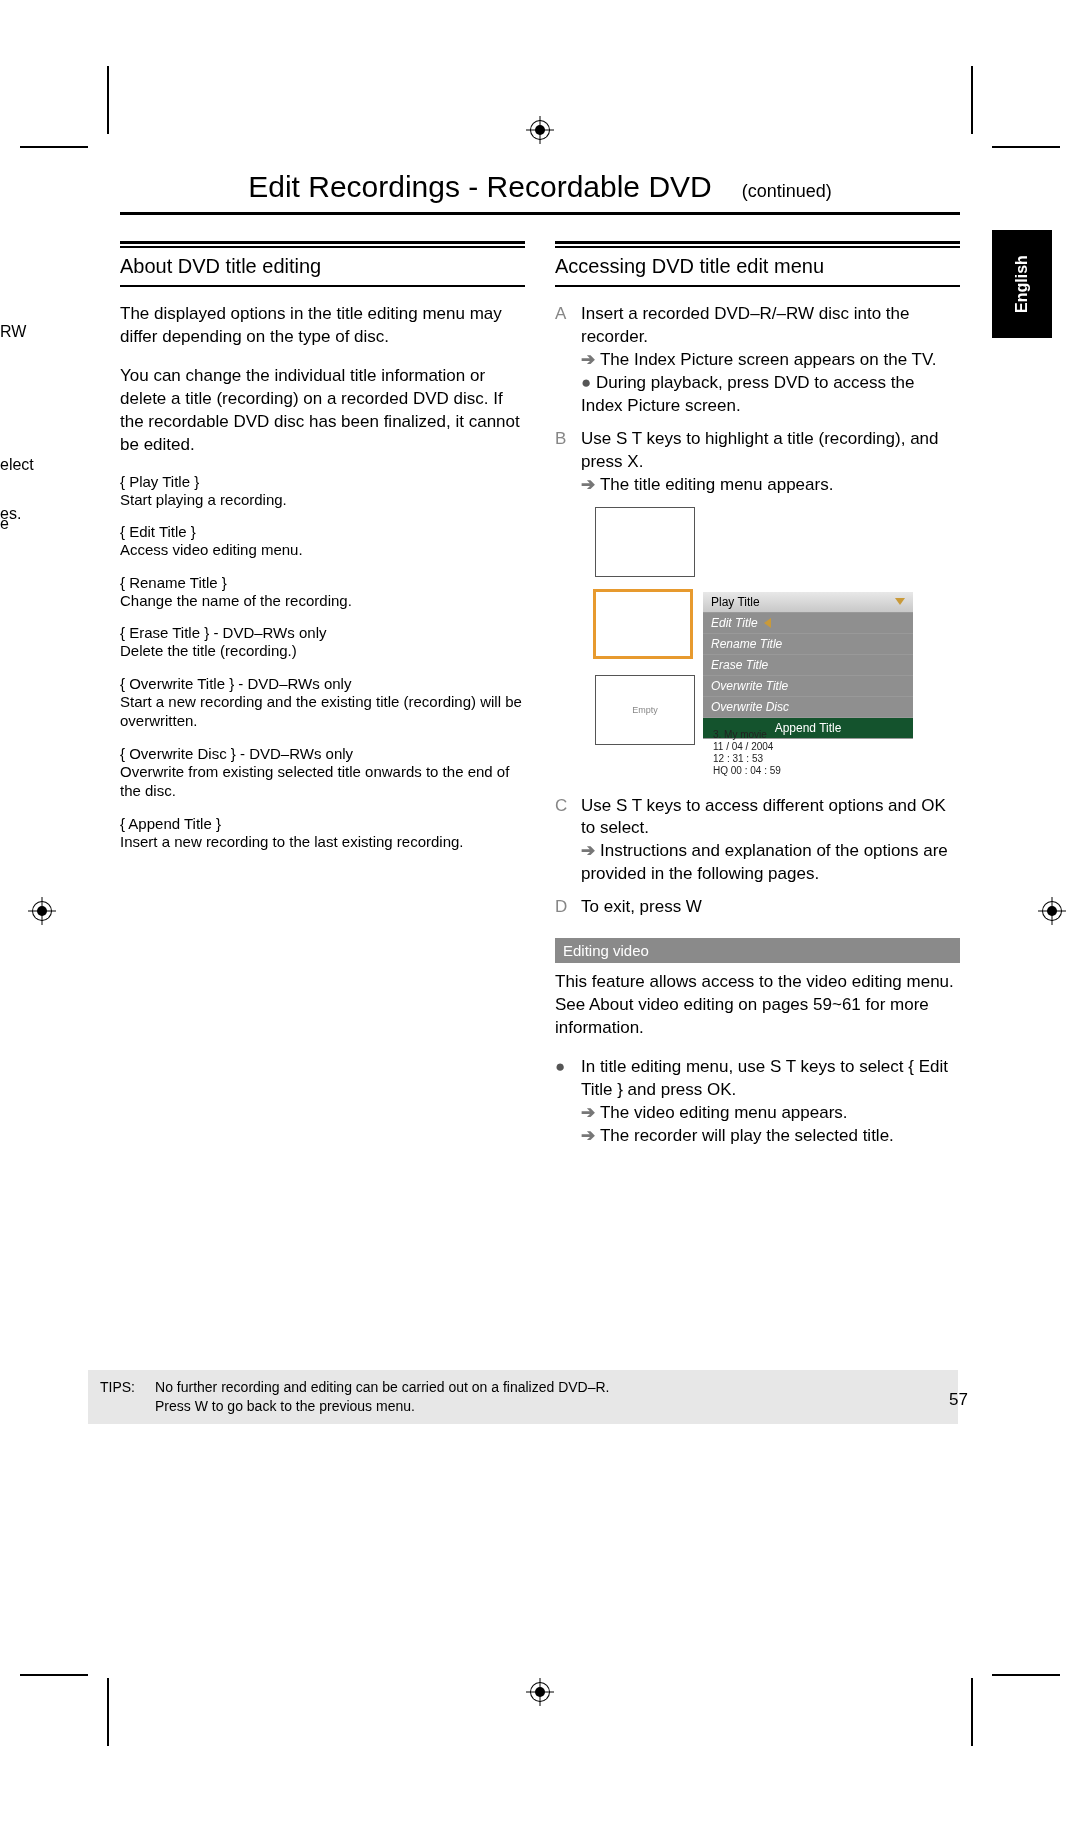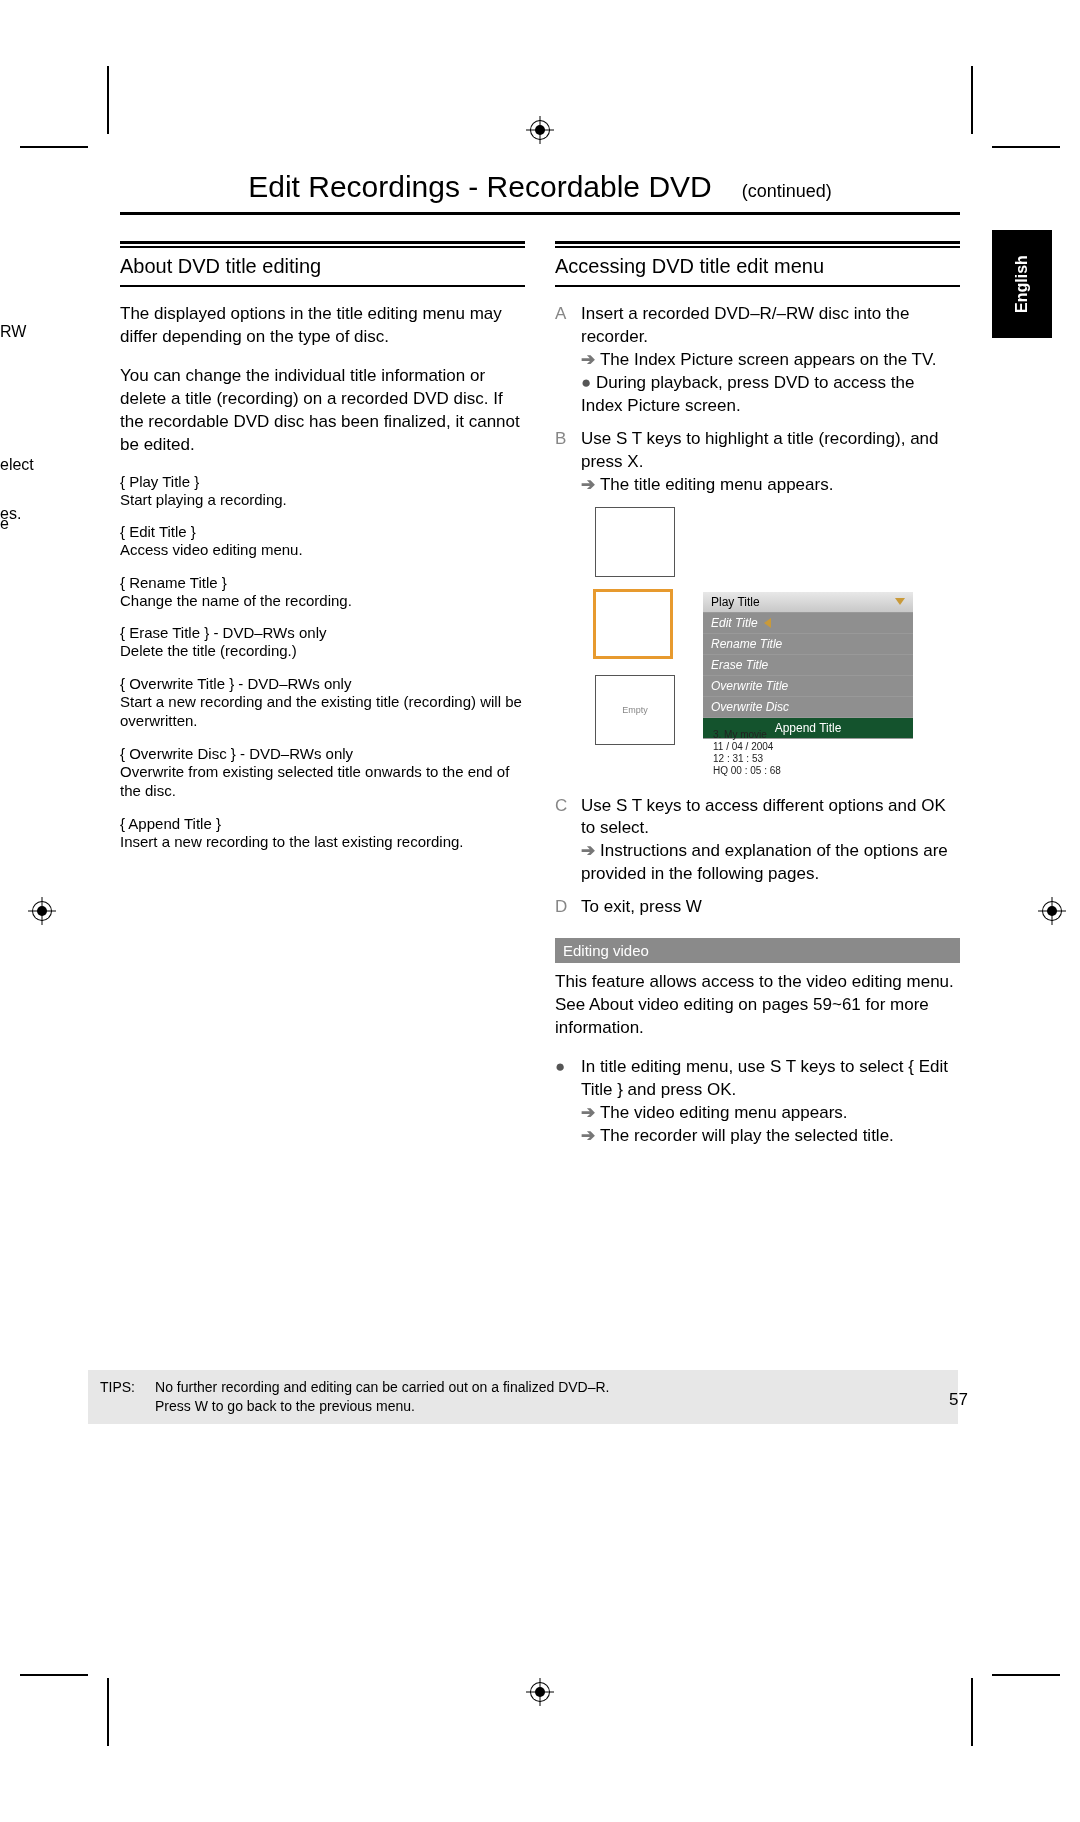--- a/index.html
+++ b/index.html
@@ -115,21 +115,21 @@
     white-space: nowrap;
   }
   .menu-diagram {
     position: relative;
     width: 330px;
     height: 270px;
     margin: 10px 0 18px 30px;
   }
   .thumb {
     position: absolute;
-    width: 80px;
+    width: 100px;
     height: 70px;
     border: 1px solid #555;
     background: #fff;
     font-size: 9px;
     color: #888;
     display: flex;
     align-items: center;
     justify-content: center;
   }
   .thumb.sel { border: 3px solid #e79a2e; }
@@ -334,21 +334,21 @@
           <div class="row r2">Rename Title</div>
           <div class="row r3">Erase Title</div>
           <div class="row r4">Overwrite Title</div>
           <div class="row r5">Overwrite Disc</div>
           <div class="row r6">Append Title</div>
         </div>
         <div class="menu-meta">
           <div>3. My movie</div>
           <div>11 / 04 / 2004</div>
           <div>12 : 31 : 53</div>
-          <div>HQ 00 : 05 : 68</div>
+          <div>HQ 00 : 04 : 59</div>
         </div>
       </div>
 
       <div class="step">
         <span class="step-letter">C</span>
         <div class="step-body">
           <span>Use S T keys to access different options and OK to select.</span><br>
           <span class="arrow">➔ </span><span>Instructions and explanation of the options are provided in the following pages.</span>
         </div>
       </div>

